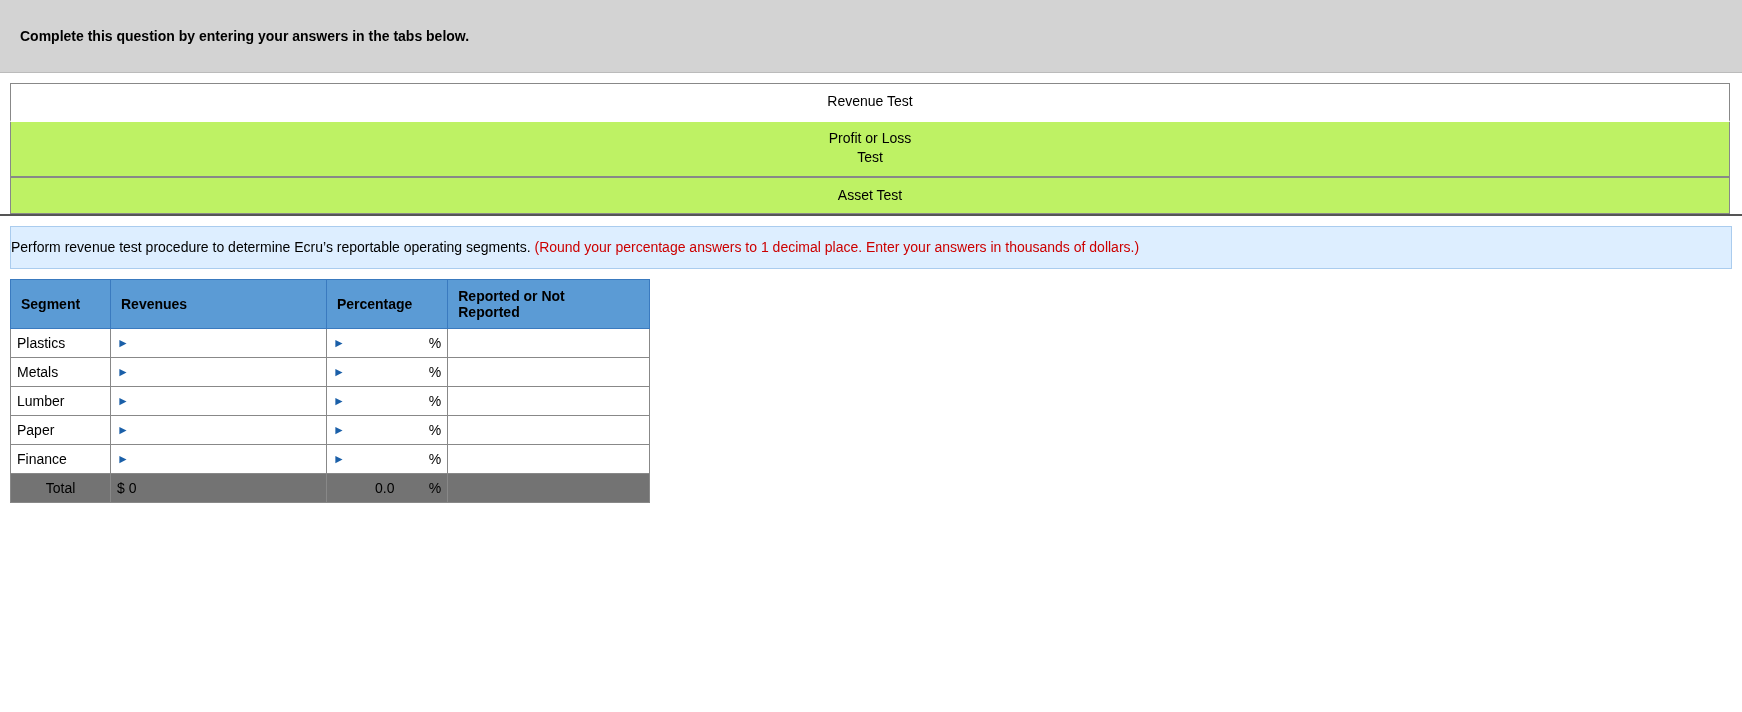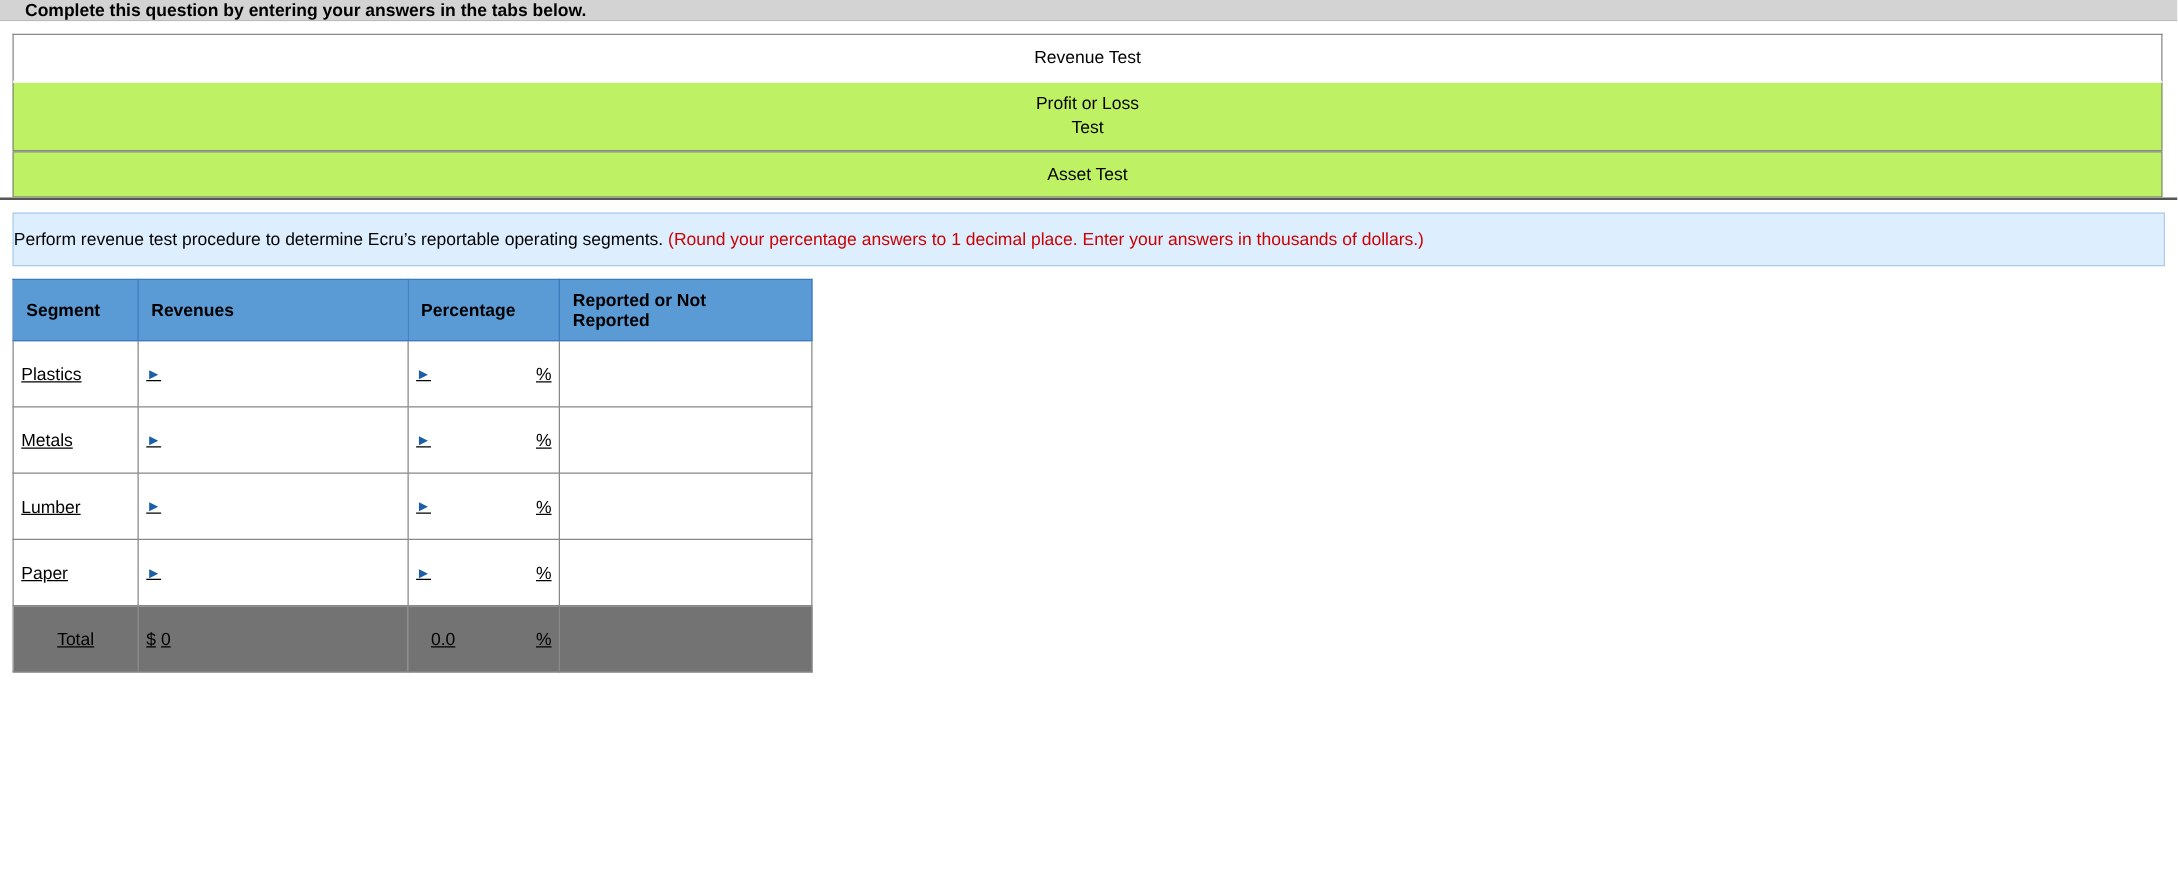--- a/index.html
+++ b/index.html
@@ -10,21 +10,21 @@
       font-size: 14px;
     }
 
     body {
       background: #fff;
       padding: 0;
     }
 
     .top-banner {
       background: #d3d3d3;
-      padding: 0 20px;
+      padding: 28px 20px;
       font-weight: bold;
       font-size: 14px;
       color: #000;
       border-bottom: 1px solid #bbb;
     }
 
     .tabs-container {
       display: flex;
       flex-direction: column;
       border-bottom: 2px solid #555;
@@ -82,23 +82,22 @@
       background: #5b9bd5;
       color: #000;
       font-weight: bold;
       border: 1px solid #3a7abf;
       padding: 8px 10px;
       text-align: left;
     }
 
     tbody tr td {
       border: 1px solid #888;
-      padding: 16px 6px;
+      padding: 4px 6px;
       vertical-align: middle;
-      text-decoration: underline;
     }
 
     tbody tr td:first-child {
       min-width: 100px;
       padding-left: 6px;
     }
 
     .input-cell {
       position: relative;
       display: flex;
@@ -316,34 +315,55 @@
             <span class="arrow-indicator">►</span>
             <input class="pct-input" type="text" value="" style="">
             <span class="pct-sign">%</span>
           </div>
         </td>
         <td>
           <input class="reported-input" type="text" value="" style="">
         </td>
       </tr>
 
+      <tr>
+        <td>
+          <span>Finance</span>
+        </td>
+        <td>
+          <div class="input-cell">
+            <span class="arrow-indicator">►</span>
+            <input class="cell-input" type="text" value="" style="">
+          </div>
+        </td>
+        <td>
+          <div class="pct-cell">
+            <span class="arrow-indicator">►</span>
+            <input class="pct-input" type="text" value="" style="">
+            <span class="pct-sign">%</span>
+          </div>
+        </td>
+        <td>
+          <input class="reported-input" type="text" value="" style="">
+        </td>
+      </tr>
 
       <tr class="total-row">
         <td class="total-label">
           <span>Total</span>
         </td>
         <td>
           <div class="dollar-cell">
             <span class="dollar-sign">$</span>
             <span class="total-value">0</span>
           </div>
         </td>
         <td>
           <div class="pct-cell">
-            <span class="total-pct" style="margin-left:auto; margin-right:2px; min-width:80px; text-align:left; display:inline-block;">0.0</span>
+            <span class="total-pct" style="margin-left:auto; margin-right:2px; min-width:80px; text-align:center; display:inline-block;">0.0</span>
             <span class="pct-sign">%</span>
           </div>
         </td>
         <td>
           <input class="reported-input" type="text" value="" style="">
         </td>
       </tr>
     </tbody>
   </table>
 </div>

